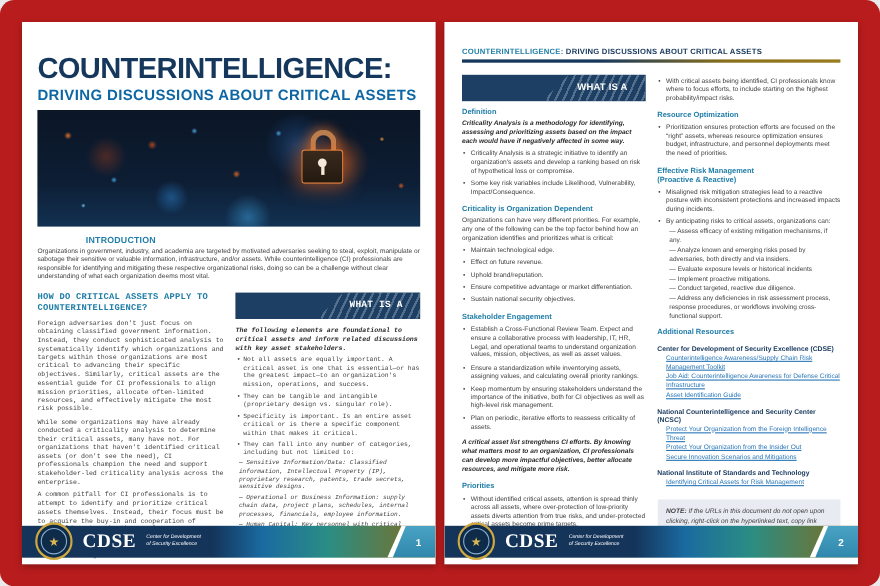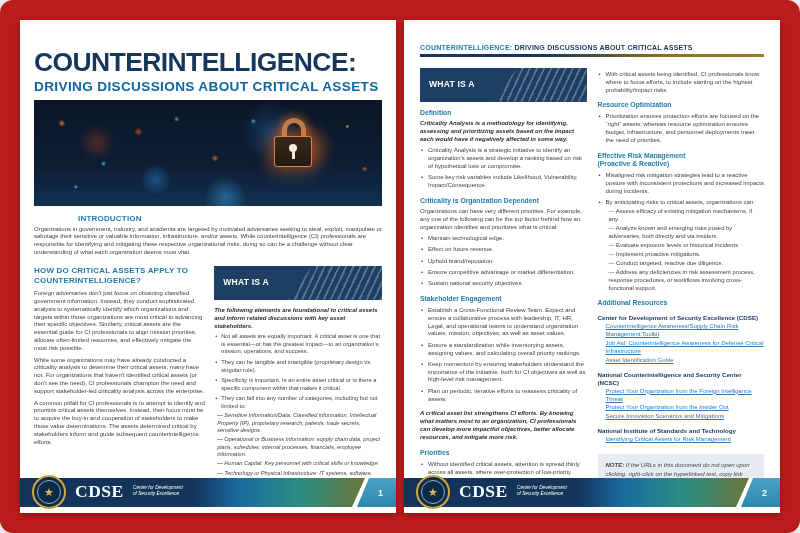--- a/index.html
+++ b/index.html
@@ -44,28 +44,28 @@
                box-shadow:0 0 16px 4px rgba(255,110,30,.5); position:relative; }
   .keyhole { position:absolute; left:50%; top:7px; width:8px; height:8px; margin-left:-4px;
              border-radius:50%; background:#f4e9da; }
   .keyhole::after { content:""; position:absolute; left:50%; top:7px; width:3px; height:8px;
                     margin-left:-1.5px; background:#f4e9da; }
 
   .sec-h { font-weight:bold; color:#1f7da8; letter-spacing:0.2px; }
   .intro-h { font-size:8px; margin-top:8px;padding-left:44px; }
   .body-p { font-size:6px; line-height:1.3; color:#3f3f41; margin:3px 0 0; }
 
-  .cols1 { display:flex; gap:9px; margin-top:9px; }
+  .cols1 { display:flex; gap:9px; margin-top:9px;font-family:Liberation Mono, monospace; }
   .colL { flex:1.02; min-width:0; }
   .colR { flex:1; min-width:0; }
   .colL-h { font-size:8px; line-height:1.28; }
   .colL p { margin-top:4px; }
 
-  .info-box-header { position:relative; background:#1d3f63; height:34px; padding:4px 16px 4px 9px;
-                     display:flex; flex-direction:column; justify-content:center; overflow:hidden; }
+  .info-box-header { position:relative; background:#1d3f63; height:24px; padding:4px 16px 4px 9px;
+                     display:flex; flex-direction:column; justify-content:center; overflow:hidden;text-align:right; }
   .info-box-header .stripes { position:absolute; top:0; bottom:0; right:0; width:56%;
       background:repeating-linear-gradient(115deg,#55708c 0 2px, #1d3f63 2px 6.5px);
       clip-path:polygon(26% 0, 100% 0, 100% 100%, 0 100%); }
   .ib-line { position:relative; z-index:2; color:#fff; font-weight:bold; font-size:8.6px;
              line-height:1.35; letter-spacing:0.2px; }
 
   .lead { font-size:6px; font-weight:bold; font-style:italic; color:#2b2b2d;
           line-height:1.32; margin:7px 0 3px; }
   ul.blt { list-style:none; margin:0; padding:0; }
   ul.blt li { position:relative; padding-left:7px; font-size:5.8px; line-height:1.3;

